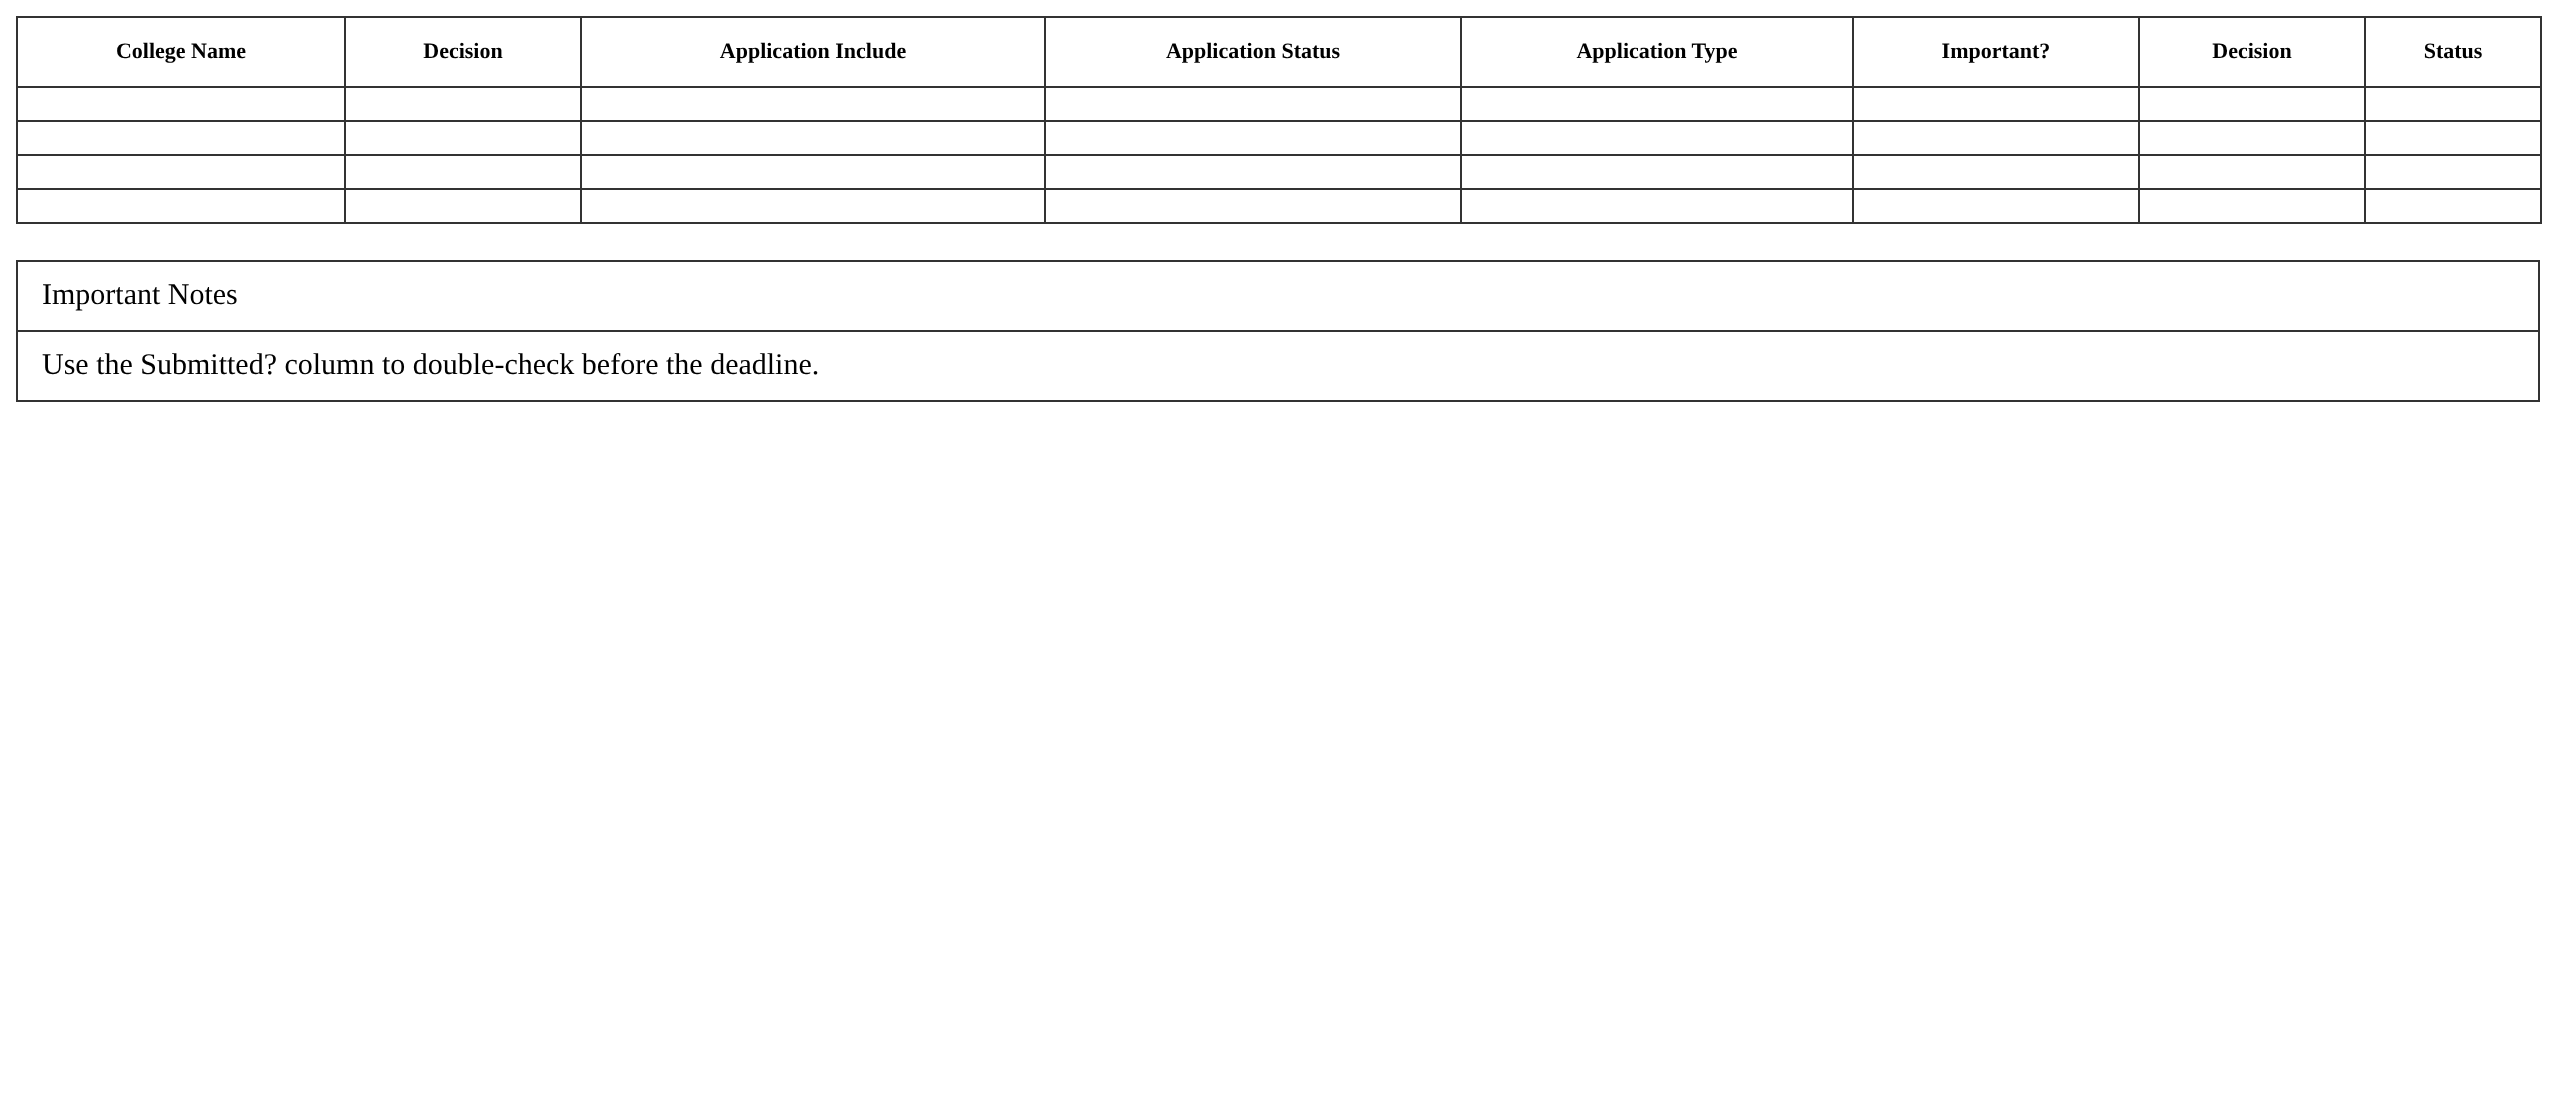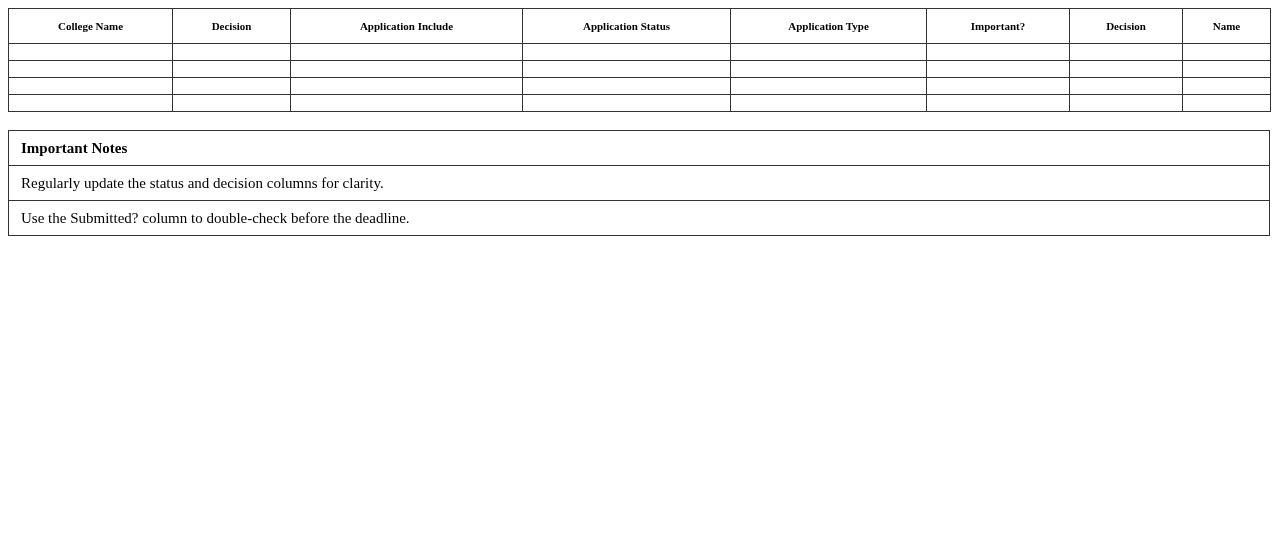--- a/index.html
+++ b/index.html
@@ -14,21 +14,21 @@
     .tracker th {
       height: 34px; text-align: center; font-weight: bold;
       padding: 0 12px; font-size: 11px; vertical-align: middle;
     }
     .tracker td { height: 16px; padding: 0; }
     .notes { margin-top: 18px; }
     .notes td {
       border: 1px solid #333; height: 34px; padding: 0 12px;
       font-size: 15px; vertical-align: middle;
     }
-    .notes td.head { font-weight: bold; }
+    .notes td.head { font-weight: normal; }
   </style>
 </head>
 <body>
 
 <div class="wrap">
   <table class="tracker">
     <colgroup>
       <col style="width:164px">
         <col style="width:118px">
         <col style="width:232px">
@@ -40,21 +40,21 @@
     </colgroup>
     <thead>
       <tr>
         <th>College Name</th>
         <th>Decision</th>
         <th>Application Include</th>
         <th>Application Status</th>
         <th>Application Type</th>
         <th>Important?</th>
         <th>Decision</th>
-        <th>Name</th>
+        <th>Status</th>
       </tr>
     </thead>
     <tbody>
       <tr>
         <td></td>
         <td></td>
         <td></td>
         <td></td>
         <td></td>
         <td></td>
@@ -93,20 +93,17 @@
       </tr>
     </tbody>
   </table>
 
   <table class="notes">
     <tbody>
       <tr>
         <td class="head">Important Notes</td>
       </tr>
       <tr>
-        <td>Regularly update the status and decision columns for clarity.</td>
-      </tr>
-      <tr>
         <td>Use the Submitted? column to double-check before the deadline.</td>
       </tr>
     </tbody>
   </table>
 </div>
 
 </body></html>

